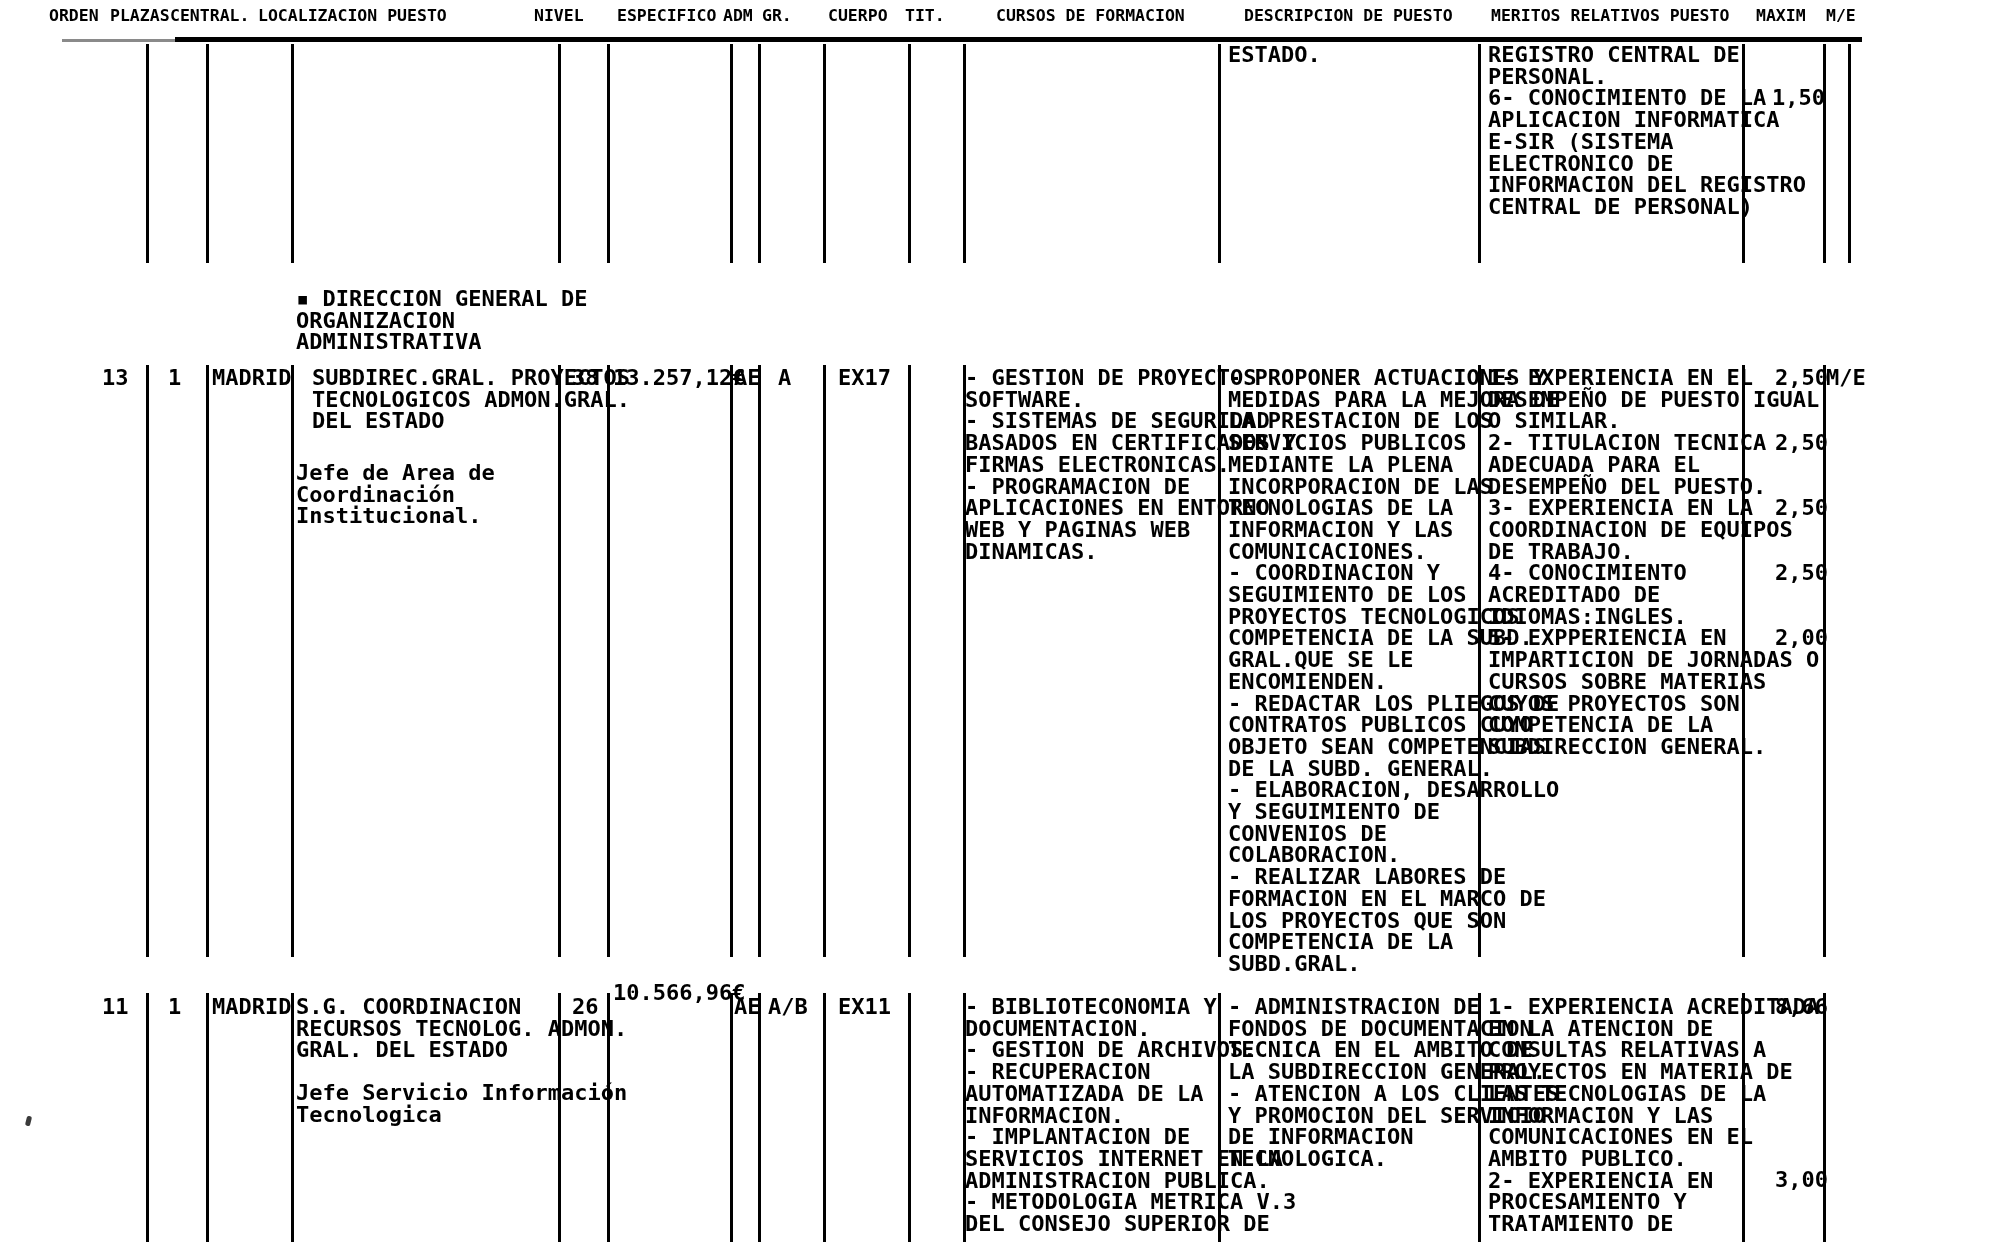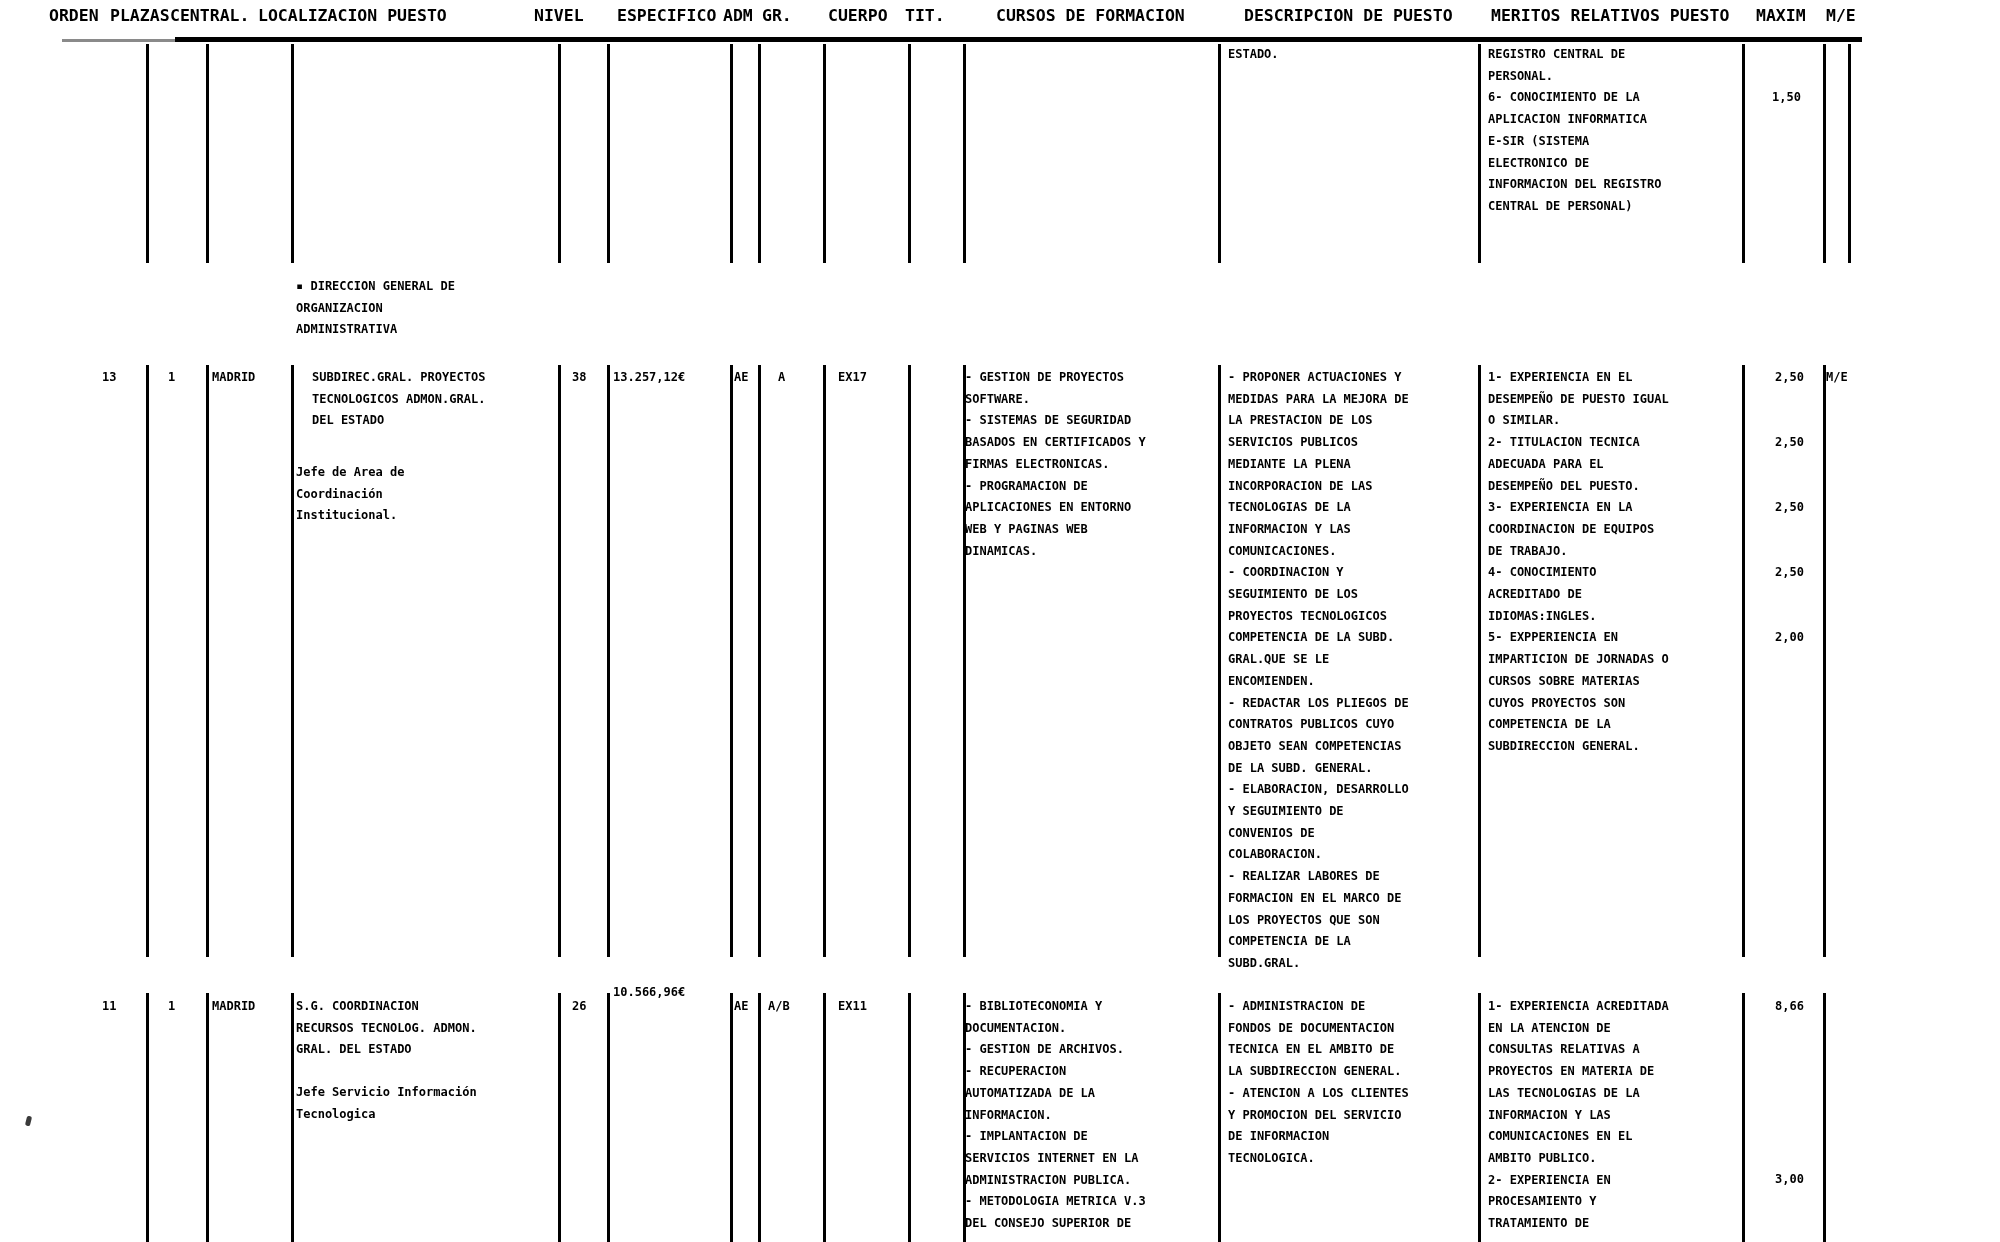--- a/index.html
+++ b/index.html
@@ -2,21 +2,21 @@
 <html><head>
 <meta charset="utf-8">
 <style>
   html,body{margin:0;padding:0;}
   body{
     width:2000px;height:1242px;background:#ffffff;position:relative;overflow:hidden;
     font-family:"DejaVu Sans Mono","Liberation Mono",monospace;
     font-weight:bold;color:#000;
   }
   .hdr{position:absolute;top:5px;font-size:16.5px;line-height:22px;white-space:nowrap;}
-  .cell{position:absolute;font-size:12px;line-height:21.7px;white-space:pre-line;}
+  .cell{position:absolute;font-size:22px;line-height:21.7px;white-space:pre-line;}
   .bar{position:absolute;width:3px;background:#000;}
   .rule{position:absolute;background:#000;}
   .rule-light{background:#8a8a8a;}
   .speck{position:absolute;left:26px;top:1116px;width:5px;height:10px;background:#3a3a3a;border-radius:2px;transform:rotate(14deg);}
 </style>
 </head>
 <body>
 
 <div>
 
@@ -59,21 +59,21 @@
   <div class="cell" style="left:1488px;top:44px">REGISTRO CENTRAL DE
 PERSONAL.
 6- CONOCIMIENTO DE LA
 APLICACION INFORMATICA
 E-SIR (SISTEMA
 ELECTRONICO DE
 INFORMACION DEL REGISTRO
 CENTRAL DE PERSONAL)</div>
   <div class="cell" style="left:1772px;top:87px">1,50</div>
 
-  <div class="cell" style="left:296px;top:276px">▪ DIRECCION GENERAL DE
+  <div class="cell" style="left:296px;top:288px">▪ DIRECCION GENERAL DE
 ORGANIZACION
 ADMINISTRATIVA</div>
 
   <div class="bar" style="left:146px;top:365px;height:592px"></div>
   <div class="bar" style="left:206px;top:365px;height:592px"></div>
   <div class="bar" style="left:291px;top:365px;height:592px"></div>
   <div class="bar" style="left:558px;top:365px;height:592px"></div>
   <div class="bar" style="left:607px;top:365px;height:592px"></div>
   <div class="bar" style="left:730px;top:365px;height:592px"></div>
   <div class="bar" style="left:758px;top:365px;height:592px"></div>

